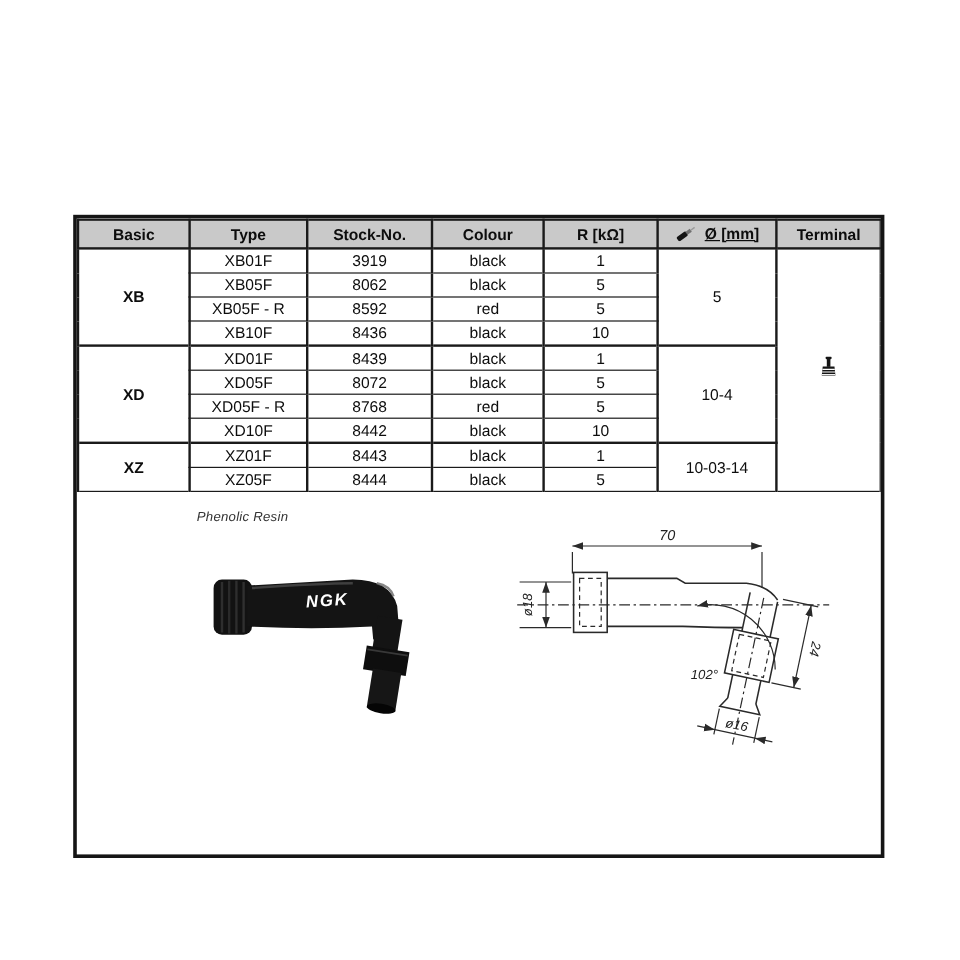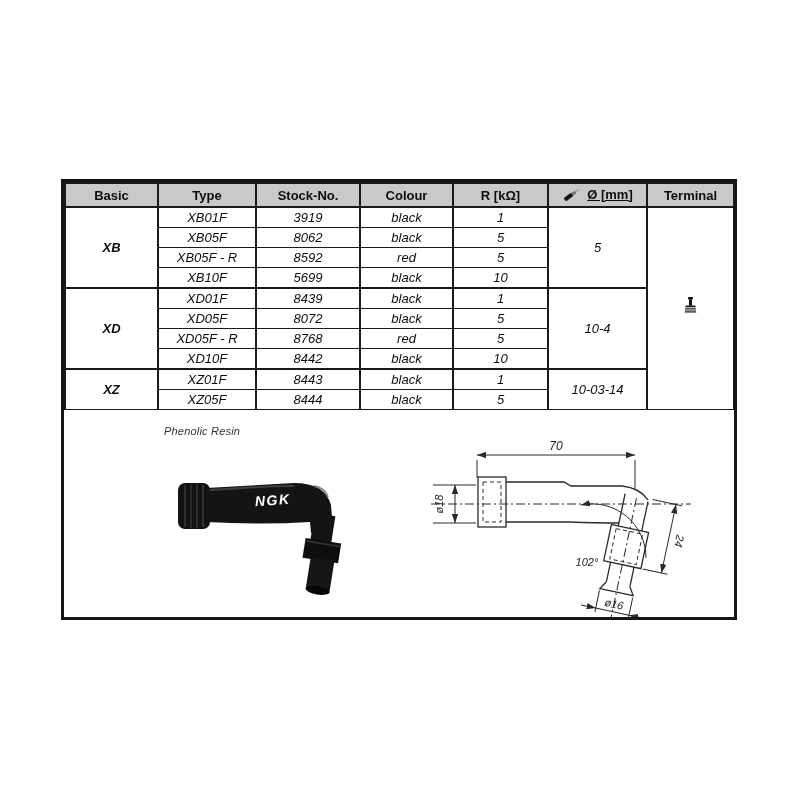--- a/index.html
+++ b/index.html
@@ -4,36 +4,36 @@
 <style>
   html,body{margin:0;padding:0;}
   body{
     width:800px;height:800px;position:relative;
     background:#ffffff;
     font-family:"Liberation Sans","DejaVu Sans",sans-serif;
     color:#111;
     overflow:hidden;
   }
   .sheet{
-    position:absolute;left:61px;top:179px;width:676px;height:441px;
+    position:absolute;left:61px;top:179px;width:676px;height:536px;
     border:3px solid #151515;box-sizing:border-box;background:#fff;
     overflow:hidden;
   }
   table.spec{
     border-collapse:collapse;table-layout:fixed;width:100%;
   }
   table.spec th{
     border:2px solid #1a1a1a;background:#c9c9c9;
     font-size:13px;font-weight:bold;height:22px;padding:0;
     text-align:center;vertical-align:middle;color:#0d0d0d;
   }
   table.spec td{
     border:1px solid #1a1a1a;border-left-width:2px;border-right-width:2px;
     font-size:13px;height:19px;padding:0 2px;text-align:center;
-    vertical-align:middle;color:#0d0d0d;background:#fff;font-style:italic;
+    vertical-align:middle;color:#0d0d0d;background:#fff;
   }
   tr.group-start td{border-top-width:2px;}
   td.basic{font-weight:bold;}
   .hdr-flex{display:inline-flex;align-items:center;gap:5px;justify-content:center;text-decoration:underline;}
   .bottom-area{position:absolute;left:0;top:238px;right:0;bottom:0;font-style:italic;}
   .note{
     position:absolute;left:100px;top:5px;font-size:11px;color:#333;
     letter-spacing:.2px;
   }
   .photo-svg{position:absolute;left:112px;top:55px;}
@@ -107,21 +107,21 @@
       <td>5</td>
     </tr>
     <tr>
       <td>XB05F - R</td>
       <td>8592</td>
       <td>red</td>
       <td>5</td>
     </tr>
     <tr>
       <td>XB10F</td>
-      <td>5699</td>
+      <td>8436</td>
       <td>black</td>
       <td>10</td>
     </tr>
 
     <tr class="group-start">
       <td class="basic" rowspan="4">XD</td>
       <td>XD01F</td>
       <td>8439</td>
       <td>black</td>
       <td>1</td>

